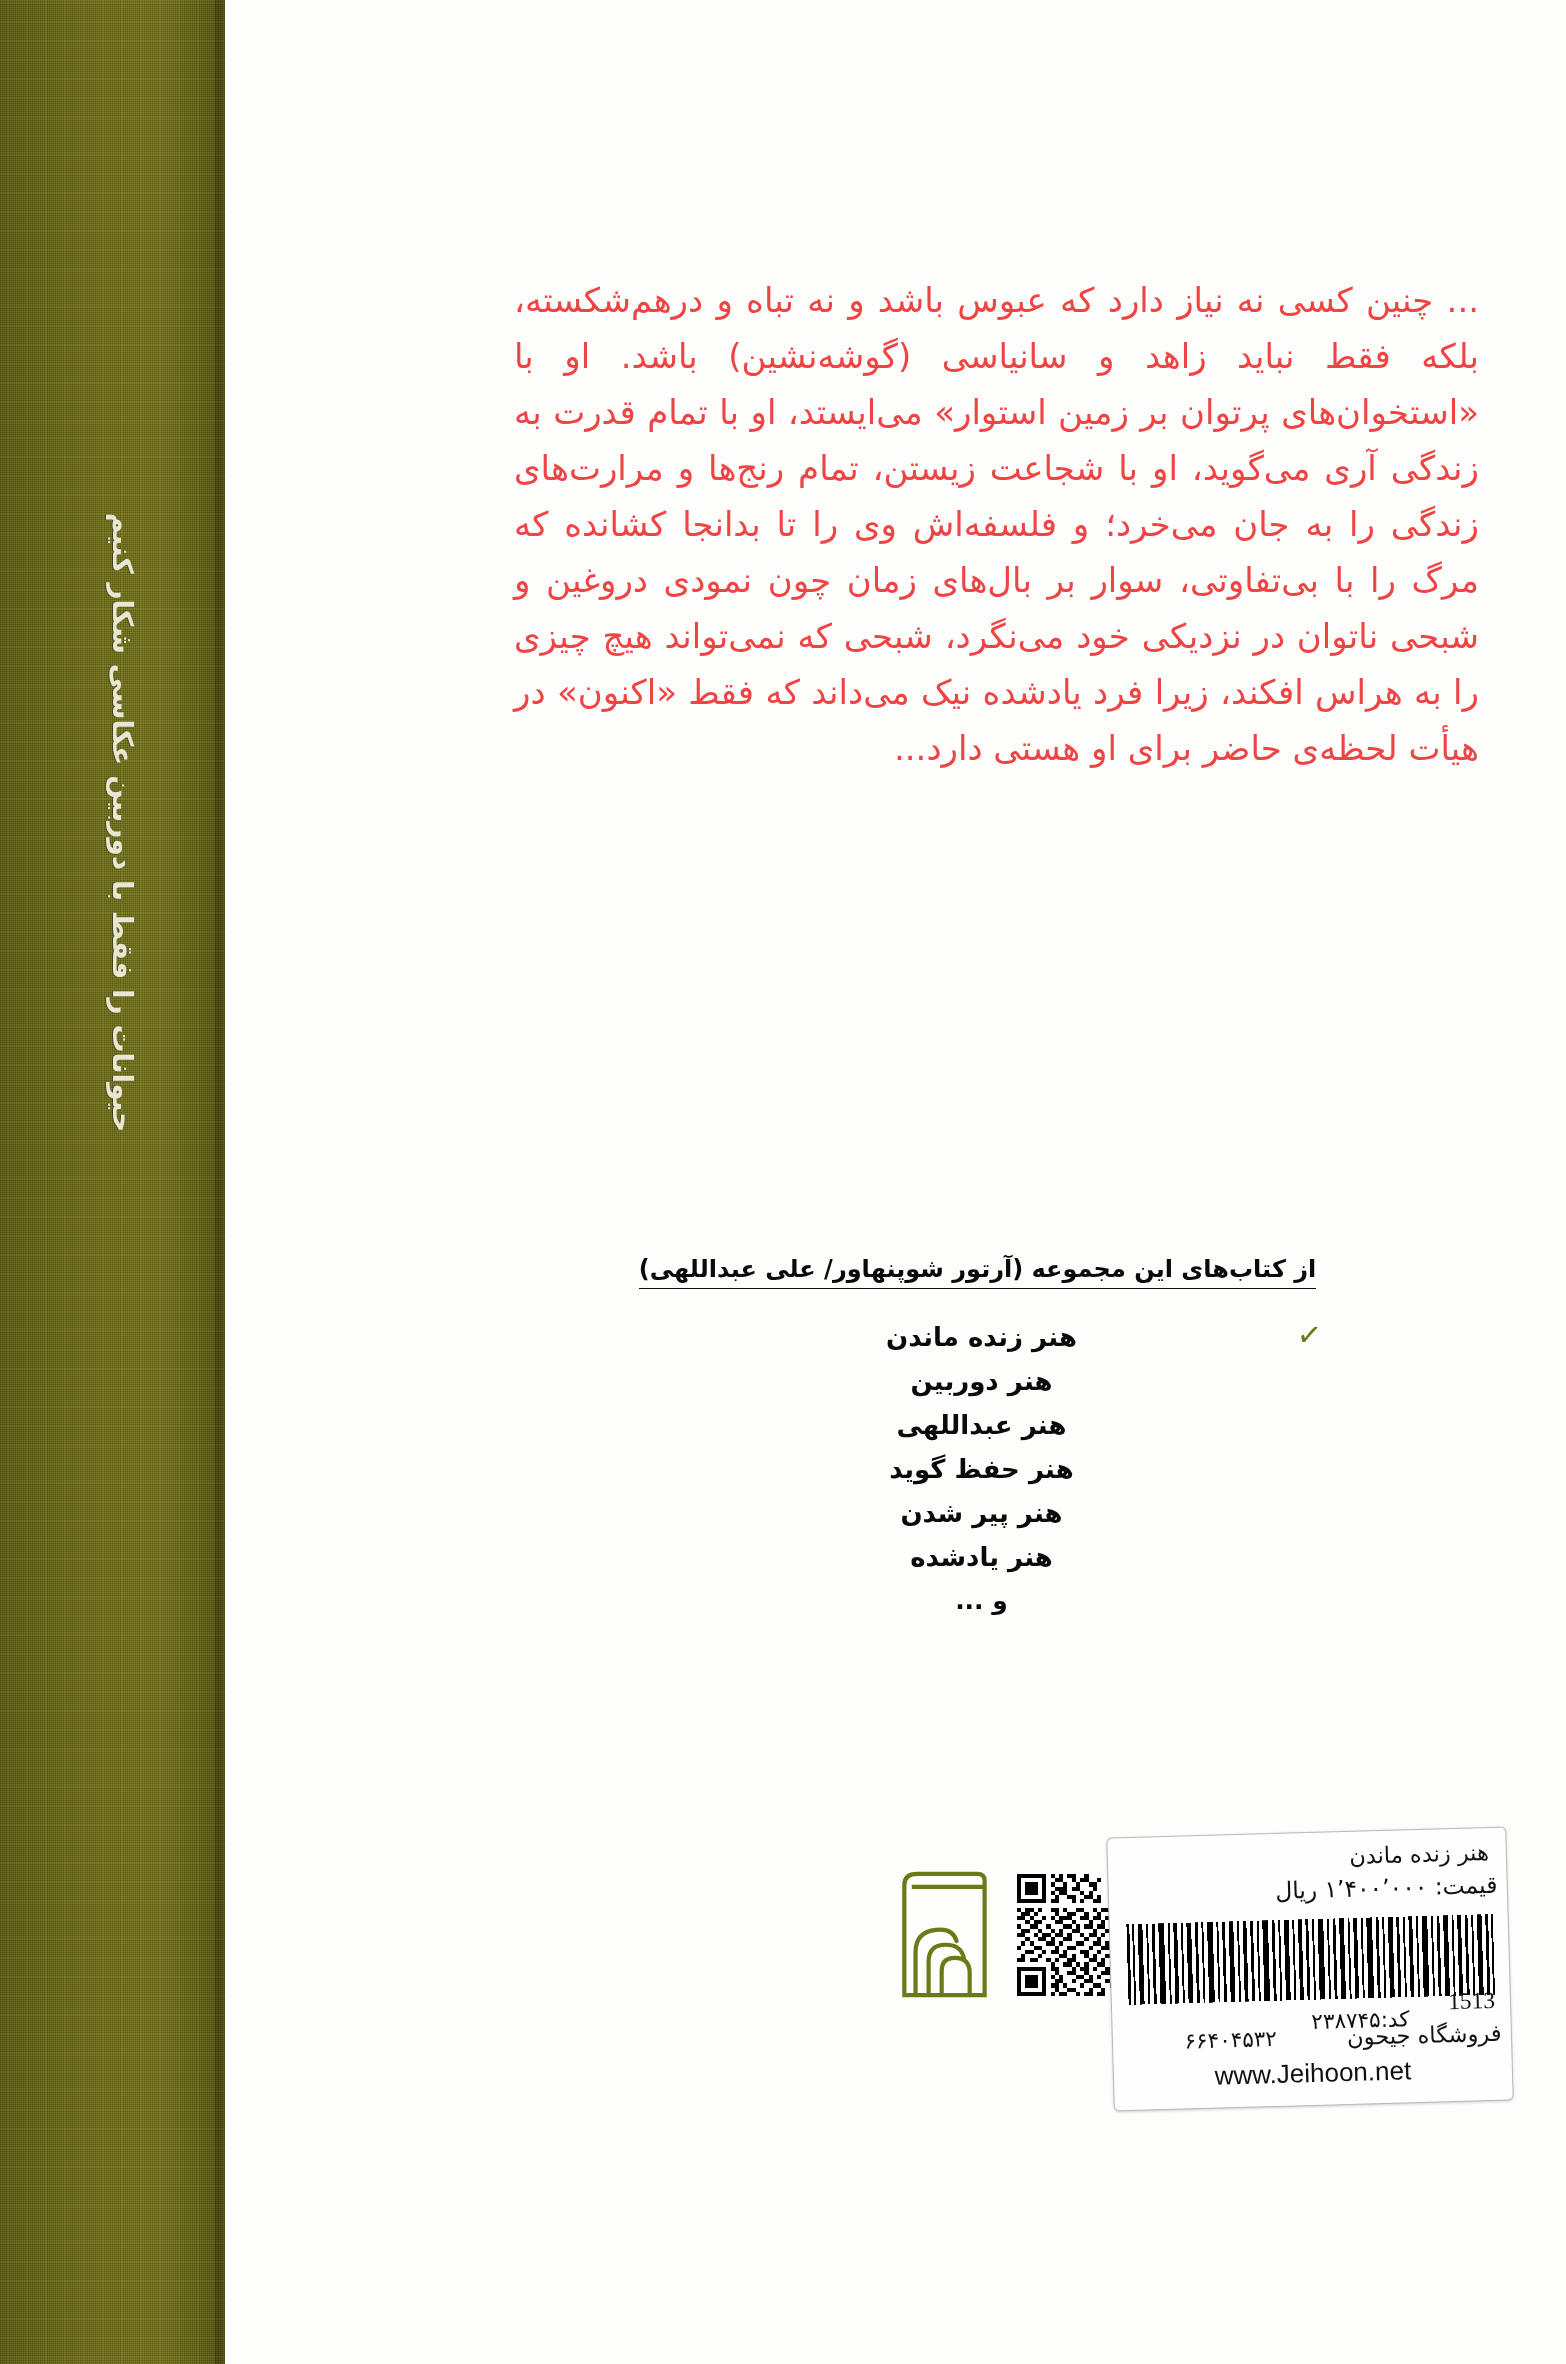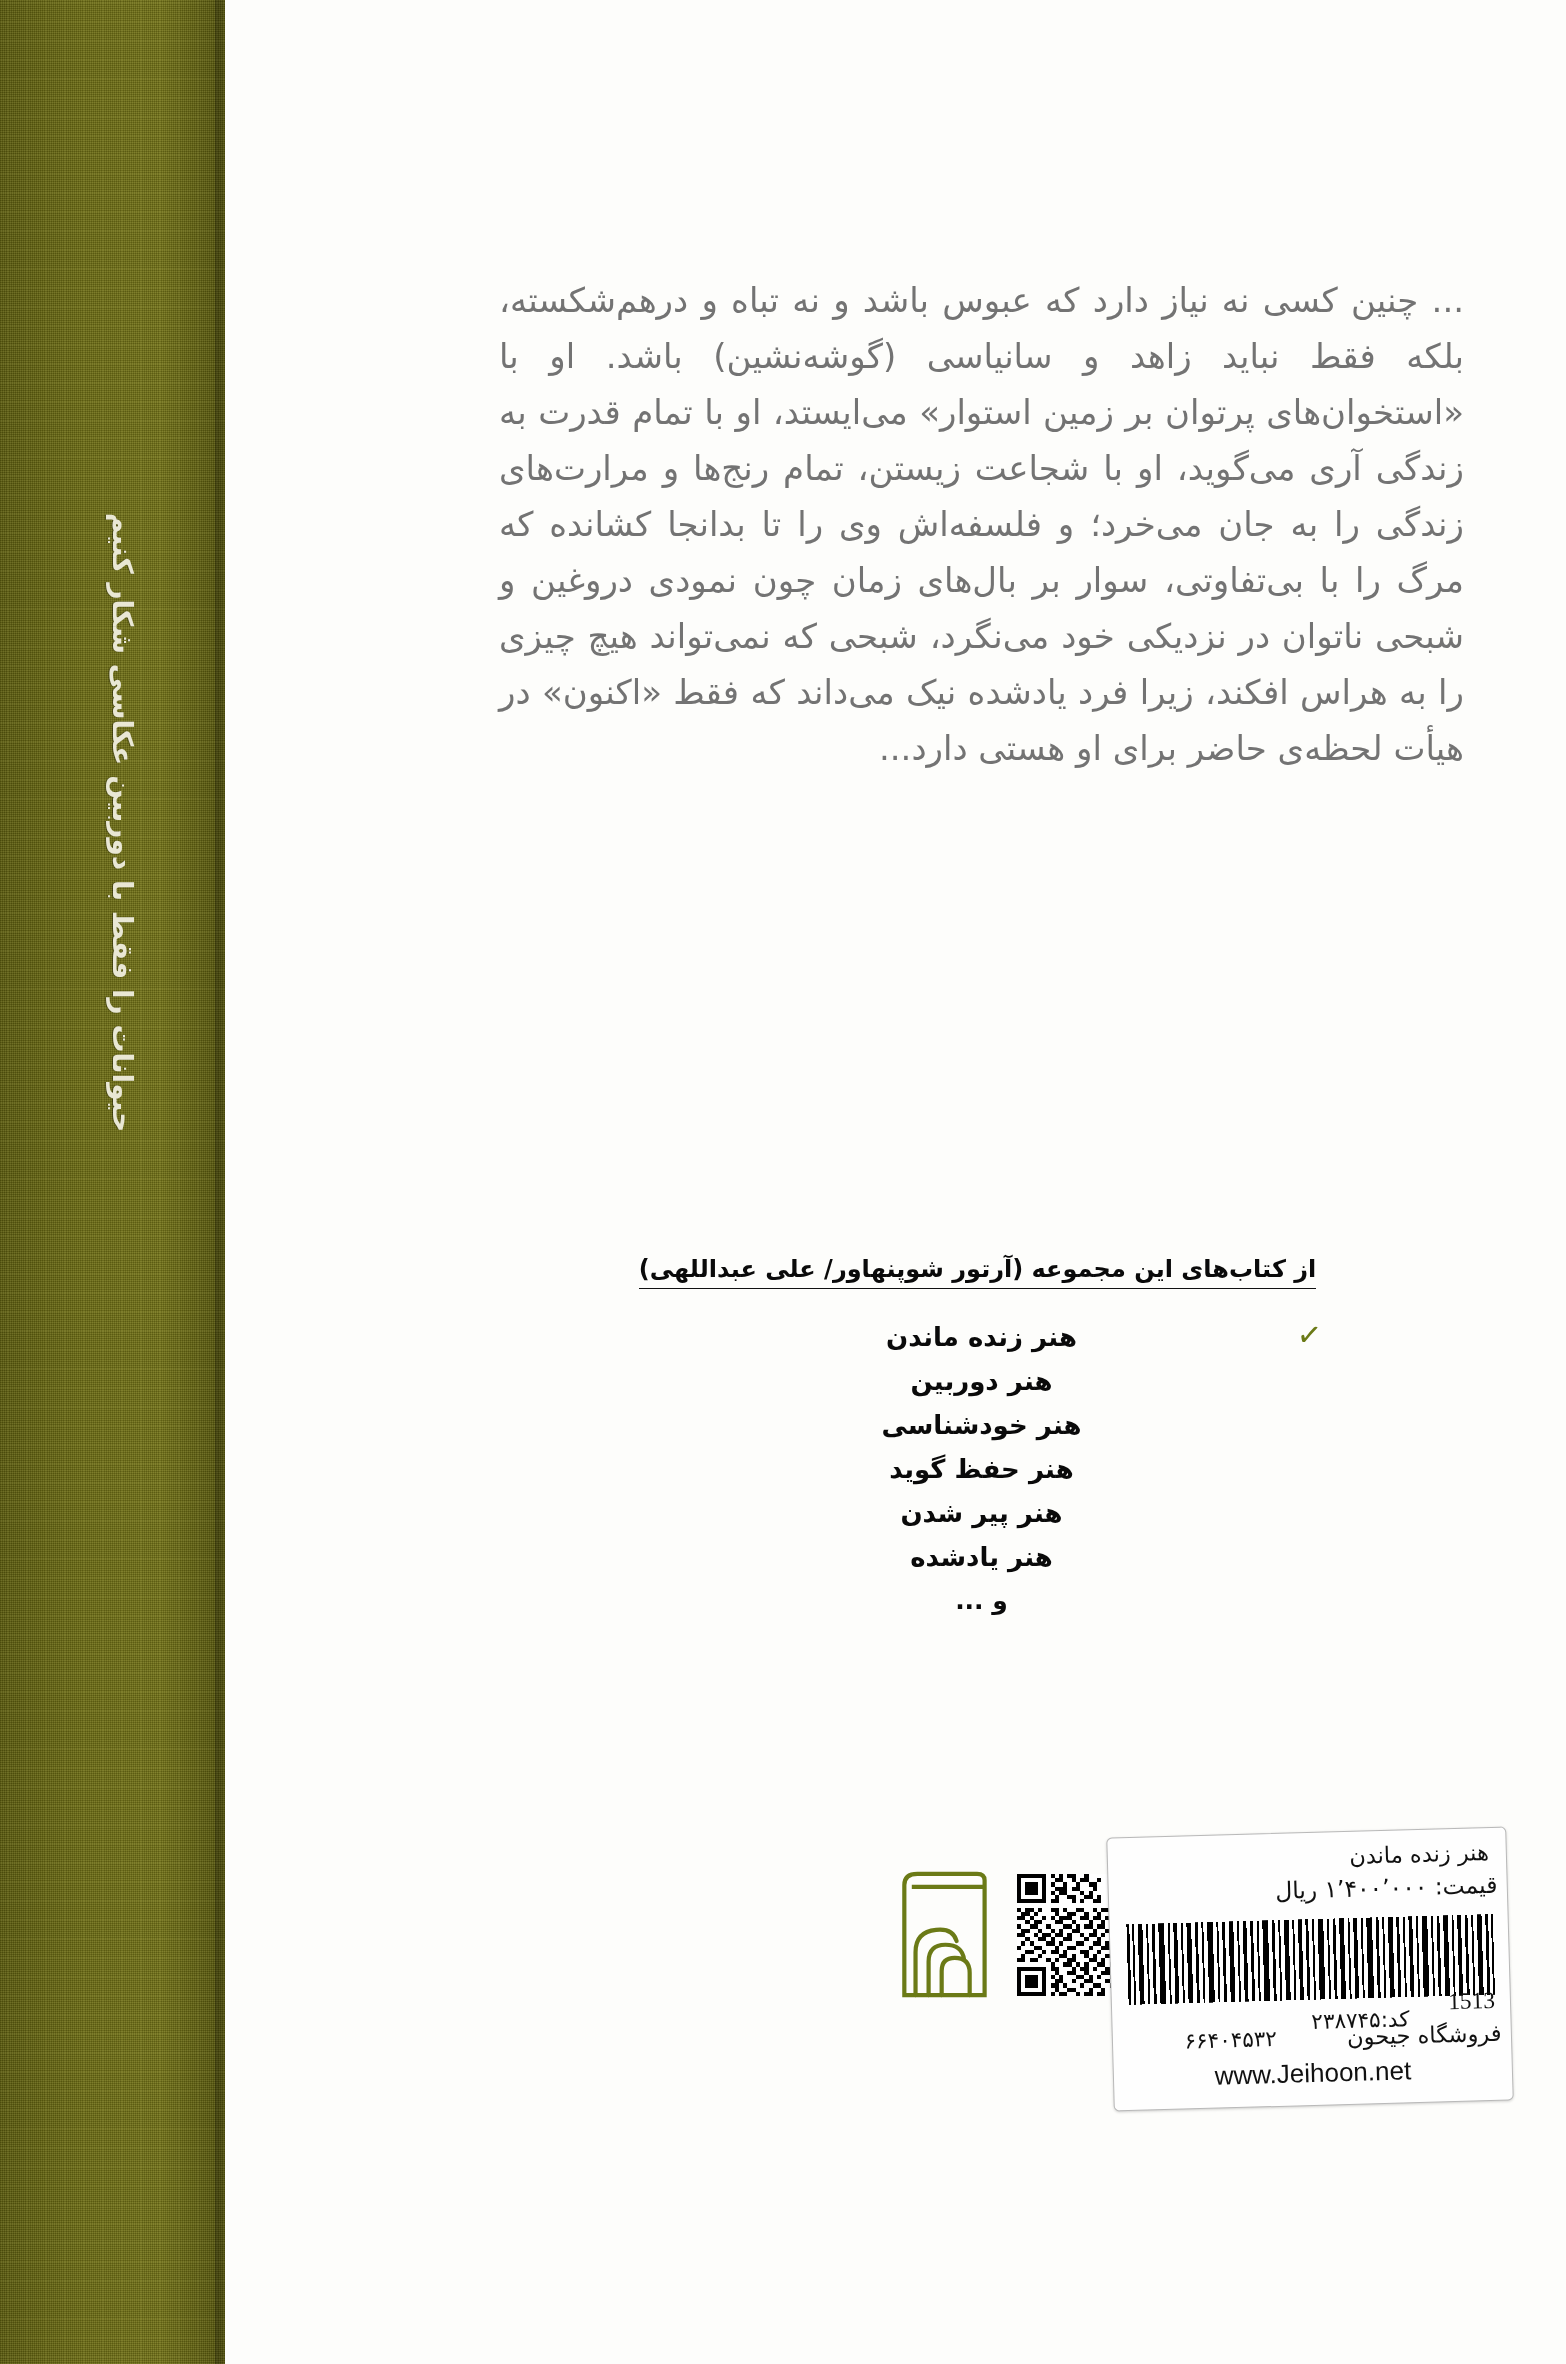--- a/index.html
+++ b/index.html
@@ -36,24 +36,24 @@
     text-align:center;
     direction:rtl;
     white-space:nowrap;
     font-weight:600;
     text-shadow:0 0.9px 0.9px rgba(0,0,0,.35);
   }
 
   
   .quote{
     position:absolute;
-    right:103px; top:272px;
+    right:88px; top:272px;
     width:965px;
     direction:rtl; text-align:justify;
-    color:#737373;
+    color:#ef4444;
     font-size:34px;
     line-height:56px;
     font-weight:400;
     margin-left:28px;
   }
   .quote p{margin:0;text-align:justify;text-align-last:right;}
 
   
   .series{
     position:absolute;
@@ -171,21 +171,21 @@
 
     <div class="booklist">
       <div class="book-row">
         <span class="check">✓</span>
         <span>هنر زنده ماندن</span>
       </div>
       <div class="book-row">
         <span>هنر دوربین</span>
       </div>
       <div class="book-row">
-        <span>هنر خودشناسی</span>
+        <span>هنر عبداللهی</span>
       </div>
       <div class="book-row">
         <span>هنر حفظ گوید</span>
       </div>
       <div class="book-row">
         <span>هنر پیر شدن</span>
       </div>
       <div class="book-row">
         <span>هنر یادشده</span>
       </div>

